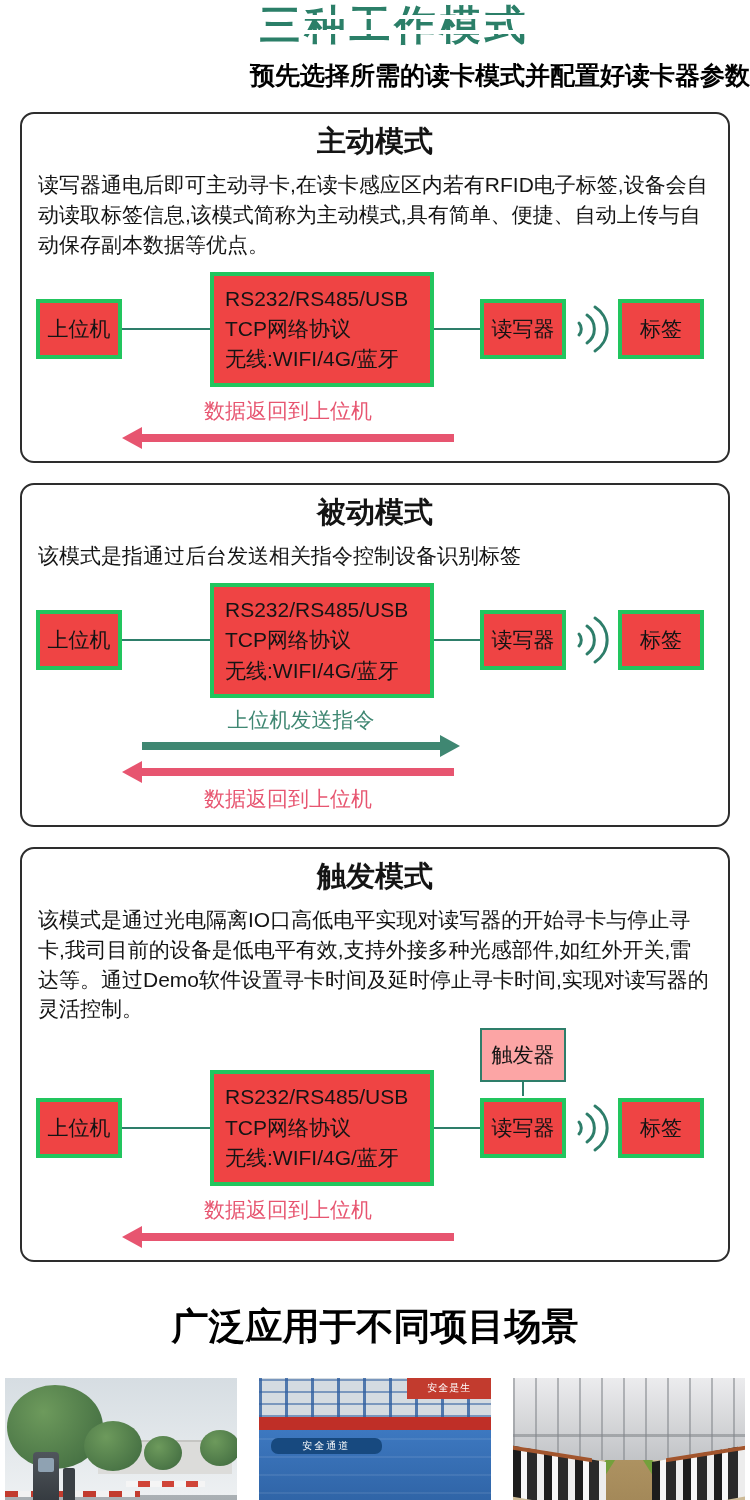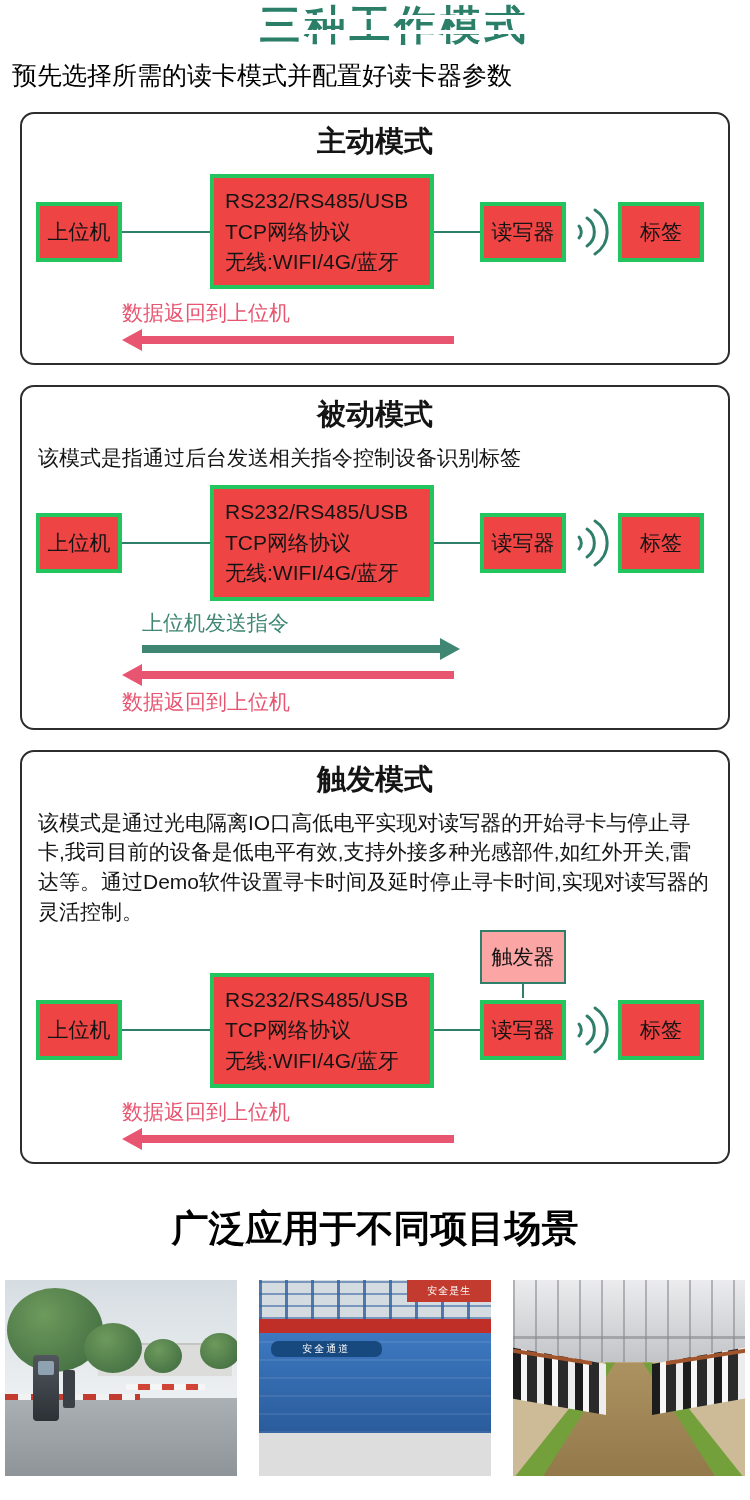--- a/index.html
+++ b/index.html
@@ -5,21 +5,21 @@
   html,body { margin:0; padding:0; background:#fff; }
   body { font-family:"Liberation Sans","DejaVu Sans",sans-serif; color:#141414; }
   .page { width:750px; height:1500px; position:relative; overflow:hidden; background:#fff; margin:0 auto; }
 
   
   .title-wrap { text-align:center; padding-top:2px; }
   .title-inner { display:inline-block; position:relative;margin-left:39px; }
   .main-title { margin:0; font-size:41px; line-height:1.15; font-weight:700; color:#2b7f68; letter-spacing:4px; }
   .slice { position:absolute; left:-3%; width:106%; height:4px; background:#fff; }
   .slice.s1 { top:13px; } .slice.s2 { top:28px; }
-  .subtitle { margin:10px 12px 0; text-align:left; font-size:25px; font-weight:400; color:#000; }
+  .subtitle { margin:10px 0 0; text-align:right; font-size:25px; font-weight:700; color:#000; }
 
   
   .card { margin:20px 20px 0; border:2px solid #2d2d2d; border-radius:14px; padding:6px 14px 12px; background:#fff; }
   .card-title { margin:2px 0 8px; text-align:center; font-size:29px; font-weight:600; color:#141414; }
   .card-desc { margin:0 2px; font-size:21px; line-height:1.42; color:#141414; }
 
   
   .diagram { display:flex; align-items:center; margin-top:12px; }
   .diagram-trigger { margin-top:46px; }
   .node { box-sizing:border-box; border:4px solid #22c55e; background:#ef4444; flex:none; }
@@ -30,21 +30,21 @@
   .signal { flex:none; margin:0 5px; }
   .reader-wrap { position:relative; flex:none; }
   .trigger-box { position:absolute; bottom:calc(100% + 16px); left:50%; transform:translateX(-50%);
                  width:86px; padding:11px 0; text-align:center; font-size:21px;
                  border:2px solid #2e7e6a; background:#fca5a5; box-sizing:border-box; }
   .vline { position:absolute; top:100%; left:calc(50% - 1px); width:2px; height:16px; background:#2e7e6a; }
 
   
   .arrow-block { width:332px; margin-left:86px; }
   .arrow-block.green { width:318px; margin-left:106px; }
-  .arrow-label { font-size:21px; font-weight:500; }
+  .arrow-label { font-size:21px; text-align:center; font-weight:500; }
   .label-pink { color:#e75570; } .label-green { color:#3f8772; }
   .lbl-above { margin:10px 0 2px; } .lbl-above-sm { margin:8px 0 1px; } .lbl-below { margin:2px 0 0; }
   .arrow { position:relative; height:22px; }
   .arrow .shaft { position:absolute; top:7px; height:8px; }
   .arrow-left .shaft { left:18px; right:0; background:#e75570; }
   .arrow-left .head { position:absolute; left:0; top:0; width:0; height:0;
                       border-top:11px solid transparent; border-bottom:11px solid transparent; border-right:20px solid #e75570; }
   .arrow-right .shaft { left:0; right:18px; background:#3f8772; }
   .arrow-right .head { position:absolute; right:0; top:0; width:0; height:0;
                        border-top:11px solid transparent; border-bottom:11px solid transparent; border-left:20px solid #3f8772; }
@@ -115,20 +115,21 @@
     <div class="title-inner">
       <h1 class="main-title">三种工作模式</h1>
       <div class="slice s1"></div>
       <div class="slice s2"></div>
     </div>
   </div>
   <div class="subtitle">预先选择所需的读卡模式并配置好读卡器参数</div>
 
   <section class="card">
     <h2 class="card-title">主动模式</h2>
+    <p class="card-desc">读写器通电后即可主动寻卡,在读卡感应区内若有RFID电子标签,设备会自动读取标签信息,该模式简称为主动模式,具有简单、便捷、自动上传与自动保存副本数据等优点。</p>
     <div class="diagram">
       <div class="node node-sm">
         <span>上位机</span>
       </div>
       <div class="conn conn-a"></div>
       <div class="node node-protocol">
         <div>RS232/RS485/USB</div>
         <div>TCP网络协议</div>
         <div>无线:WIFI/4G/蓝牙</div>
       </div>

